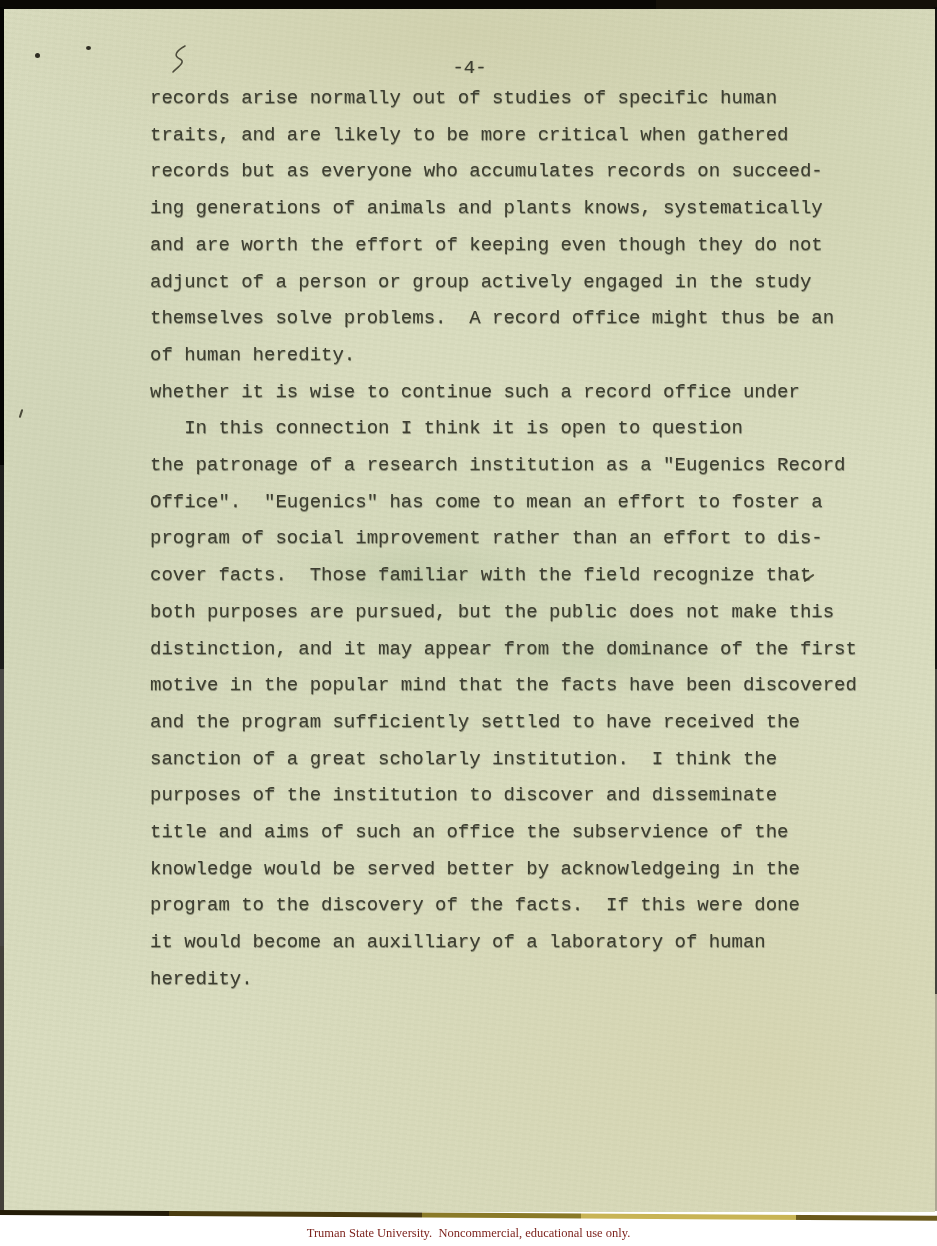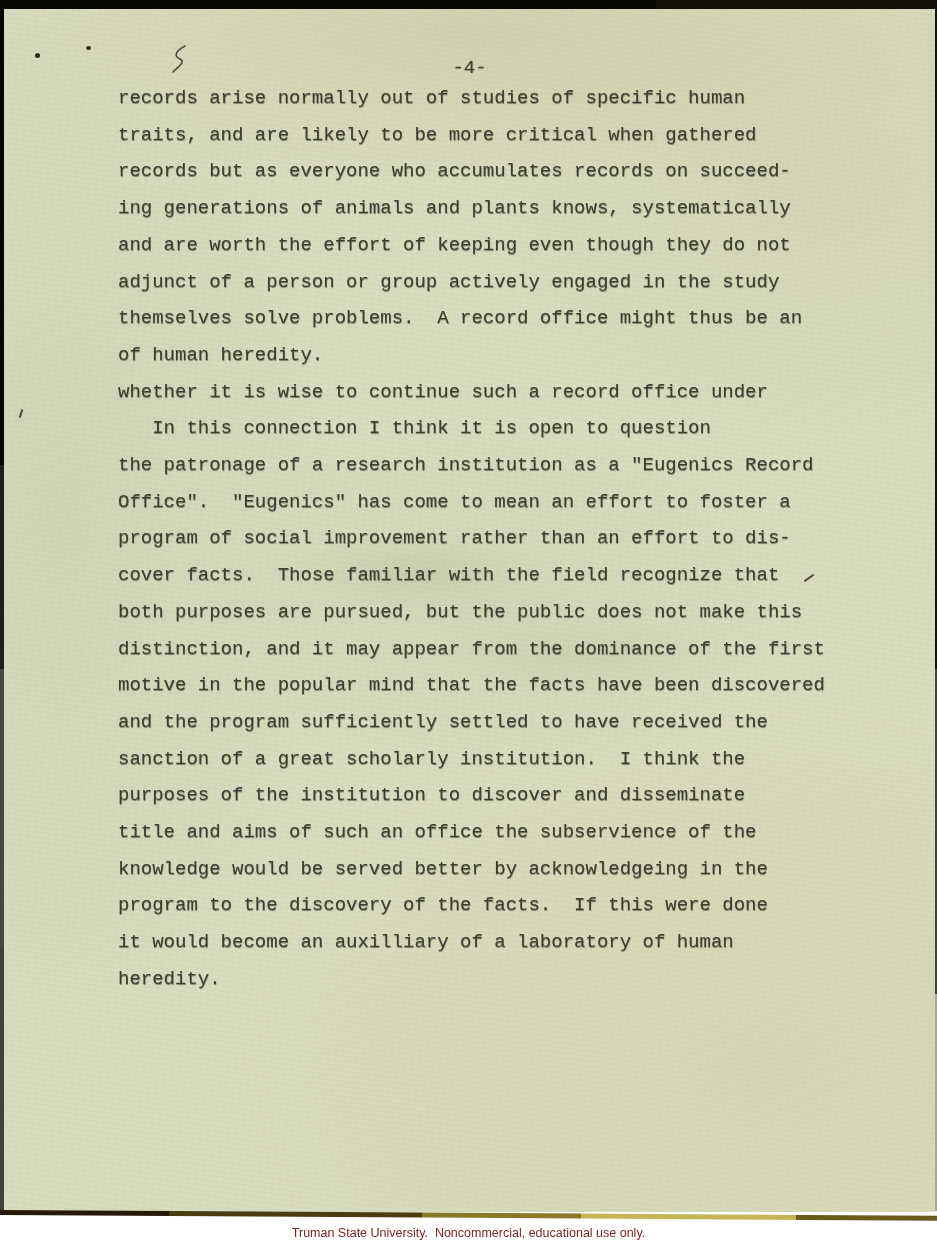--- a/index.html
+++ b/index.html
@@ -49,21 +49,21 @@
     position:absolute;left:0;top:48px;width:931px;
     text-align:center;
     font-size:19px;color:#3d3e31;
     text-shadow:0 0 1px rgba(58,60,44,.6);
   }
   .typed{
     position:absolute;left:114px;top:71px;width:760px;
     font-size:19px;line-height:36.7px;color:#3d3e31;
     text-shadow:0.3px 0.5px 0.7px rgba(52,54,40,.55);
   }
-  .typed-line{white-space:pre;}
+  .typed-line{white-space:pre;margin-left:32px;}
   
   .squiggle{position:absolute;left:160px;top:34px;}
   .dot{position:absolute;border-radius:50%;background:#2e2c22;}
   .dot1{left:31px;top:44px;width:5px;height:5px;}
   .dot2{left:82px;top:37px;width:5px;height:4px;}
   .tick-left{
     position:absolute;left:16px;top:400px;width:2px;height:9px;
     background:#4b4a3a;transform:rotate(18deg);border-radius:1px;
   }
   .tick-right{
@@ -73,21 +73,21 @@
   
   .bottom-edge{
     position:absolute;left:0;top:1210px;width:937px;height:5px;
     transform:rotate(0.35deg);transform-origin:left center;
     background:linear-gradient(to right,
       #241c08 0 18%, #4a3c10 18% 45%, #8a7a28 45% 62%, #c8b455 62% 85%, #6b5a1c 85% 100%);
   }
   .caption{
     position:absolute;left:0;top:1226px;width:937px;
     text-align:center;white-space:pre;
-    font-family:Liberation Sans, sans-serif;
+    font-family:Liberation Serif, serif;
     font-size:12.5px;color:#7d241e;
   }
 </style>
 </head>
 <body>
 
 <div class="scan">
   <div class="top-bar"></div>
   <div class="edge-left"></div>
   <div class="edge-right"></div>

